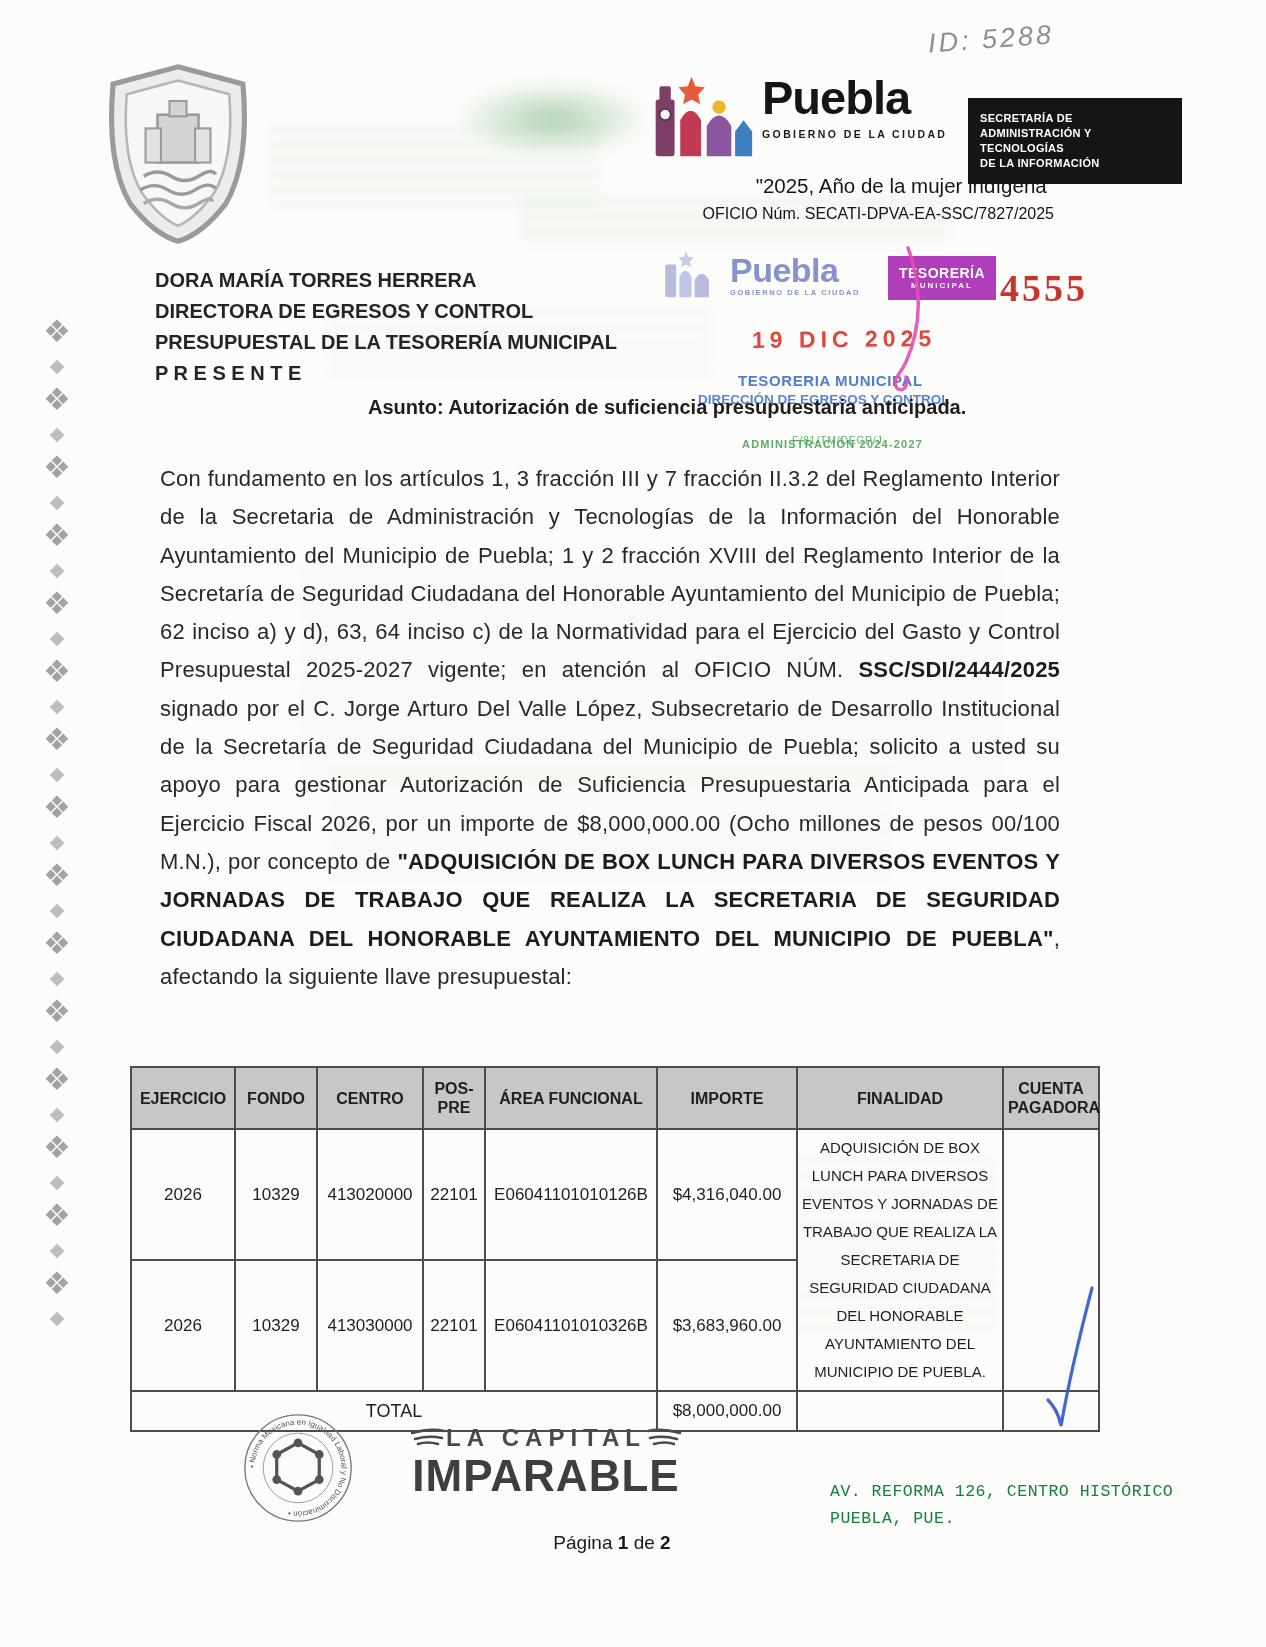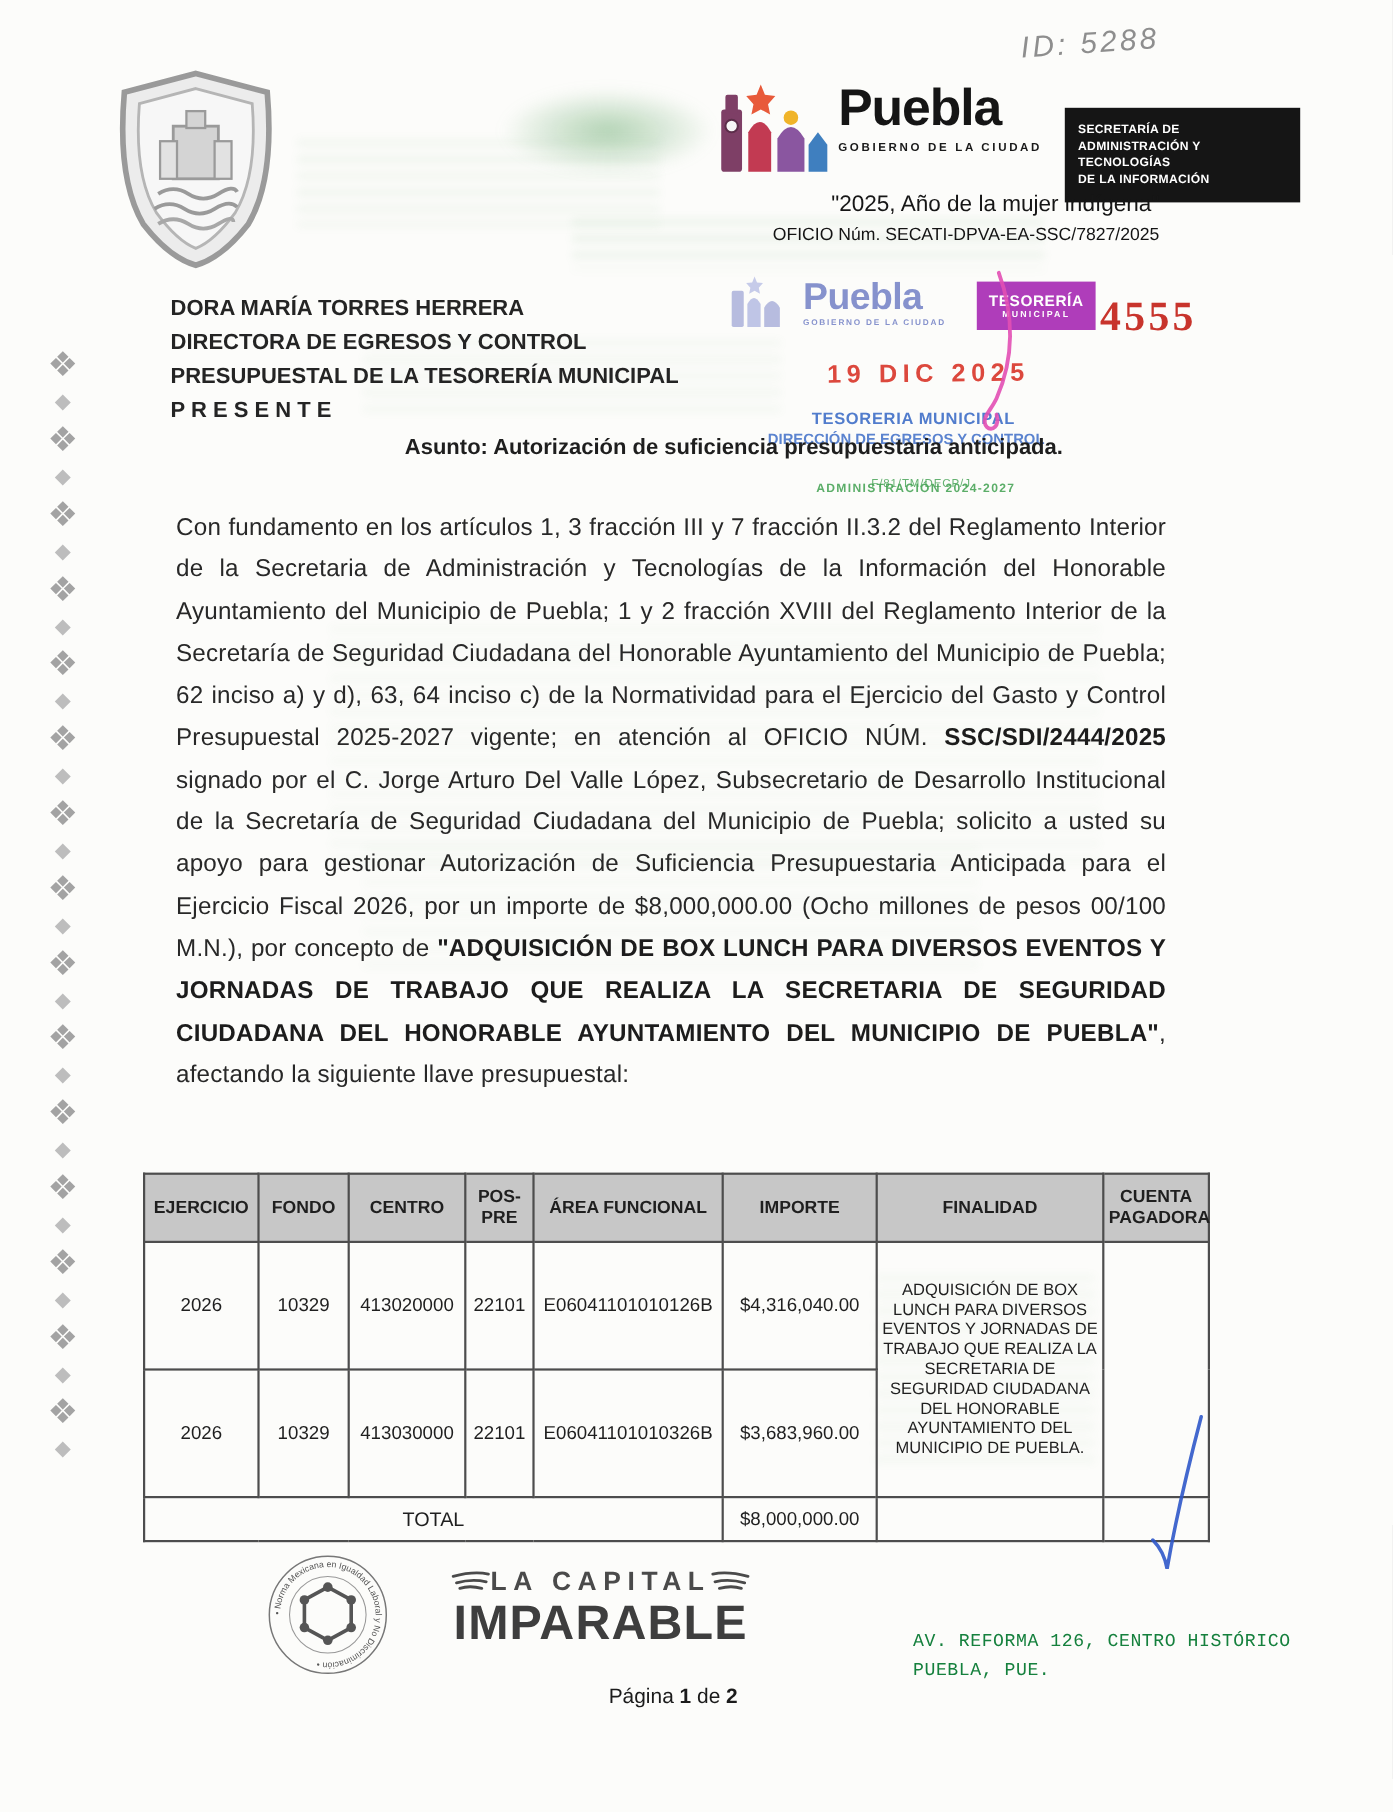--- a/index.html
+++ b/index.html
@@ -61,21 +61,21 @@
              text-align:justify;color:#282828;letter-spacing:.2px;}
   .body-text b{font-weight:700;color:#1c1c1c;}
 
   
   table.budget{position:absolute;left:130px;top:1066px;width:968px;border-collapse:collapse;
                font-size:17px;color:#1f1f1f;table-layout:fixed;background:transparent;}
   table.budget th,table.budget td{border:2px solid #4d4d4d;text-align:center;vertical-align:middle;padding:4px 4px;}
   table.budget th{background:#c7c7c7;font-size:16px;font-weight:700;line-height:19px;height:52px;}
   table.budget td{height:auto;}
   tr.data-row{height:116px;}
-  td.finalidad{font-size:15px;line-height:18px;padding:8px 9px;}
+  td.finalidad{font-size:15px;line-height:28px;padding:8px 9px;}
   tr.total-row{height:40px;}
   td.total-label{font-size:18px;}
 
   
   .pen{position:absolute;pointer-events:none;}
 
   
   .nom-badge{position:absolute;left:240px;top:1410px;width:116px;height:116px;}
   .capital{position:absolute;left:388px;top:1424px;width:316px;text-align:center;color:#474747;}
   .capital-top{display:flex;align-items:center;justify-content:center;font-size:24px;

